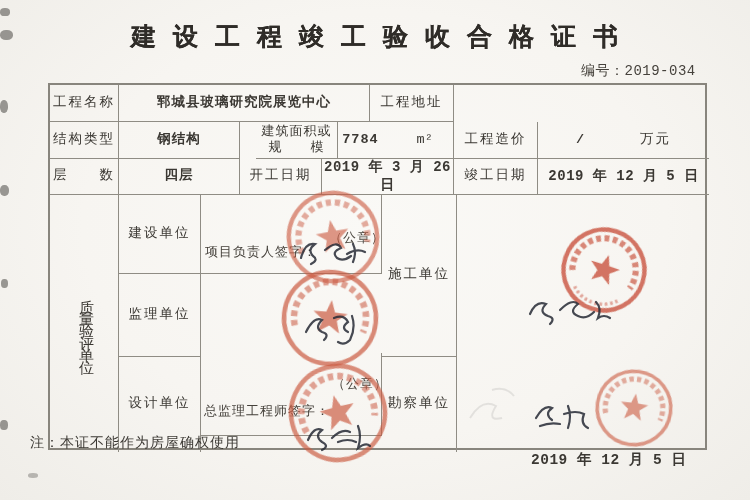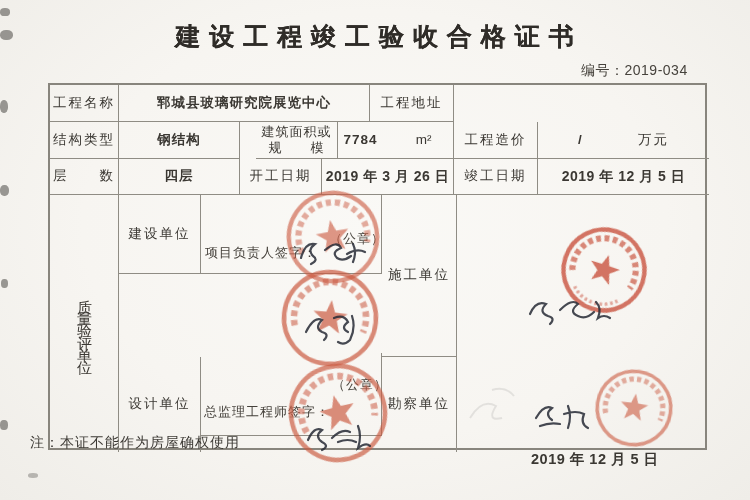--- a/index.html
+++ b/index.html
@@ -1,19 +1,19 @@
 <!DOCTYPE html>
 <html><head>
 <meta charset="utf-8">
 <style>
   html,body{margin:0;padding:0;background:#e9e7e2;}
   #page{
     position:relative;width:750px;height:500px;overflow:hidden;
     background:radial-gradient(ellipse at 50% 45%, #faf9f6 0%, #f7f5f1 55%, #efede8 100%);
-    font-family:Liberation Sans, sans-serif;
+    font-family:Liberation Mono, monospace;
     color:#3b3833;
   }
   .title{
     position:absolute;left:0;top:20px;width:100%;text-align:center;
     font-size:25px;font-weight:bold;letter-spacing:1px;color:#2f2c28;
     text-shadow:0 0 .6px #2f2c28;
   }
   .serial{
     position:absolute;left:581px;top:62px;font-size:14px;color:#46423c;letter-spacing:.5px;
   }
@@ -95,20 +95,21 @@
     <div class="cell bb date" style="left:488px;top:74px;width:171px;height:36px">2019 年 12 月 5 日</div>
 
     <div class="cell br side-label" style="left:0;top:110px;width:69px;height:257px">质量验评单位</div>
 
     <div class="cell br bb" style="left:69px;top:110px;width:82px;height:79px">建设单位</div>
     <div class="cell br bb sigcell" style="left:151px;top:110px;width:181px;height:79px">
       <span class="sign-label" style="left:4px;top:50px">项目负责人签字：</span>
       <span class="seal-label" style="left:128px;top:36px">（公章）</span>
     </div>
 
+    <div class="cell br bb" style="left:69px;top:189px;width:82px;height:83px">监理单位</div>
     <div class="cell br bb sigcell" style="left:151px;top:189px;width:181px;height:83px">
       <span class="sign-label" style="left:3px;top:51px">总监理工程师签字：</span>
       <span class="seal-label" style="left:131px;top:24px">（公章）</span>
     </div>
 
     <div class="cell br" style="left:69px;top:272px;width:82px;height:95px">设计单位</div>
 
     <div class="cell br bb" style="left:332px;top:110px;width:75px;height:162px">施工单位</div>
     <div class="cell bb sigcell" style="left:407px;top:110px;width:252px;height:162px">
       

